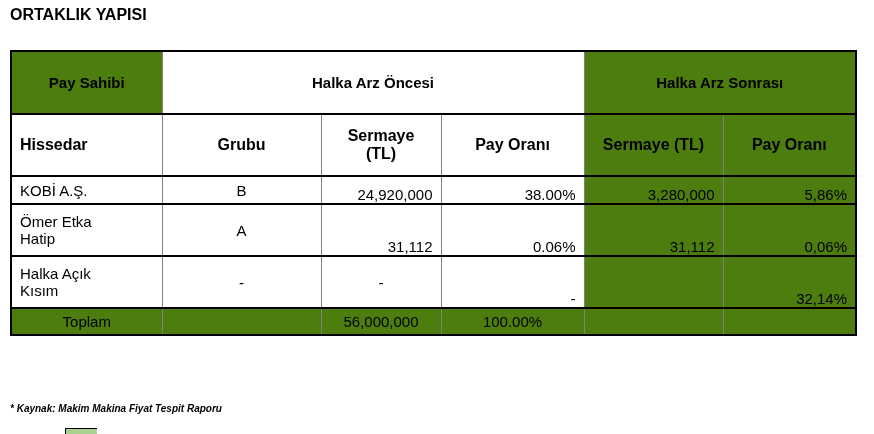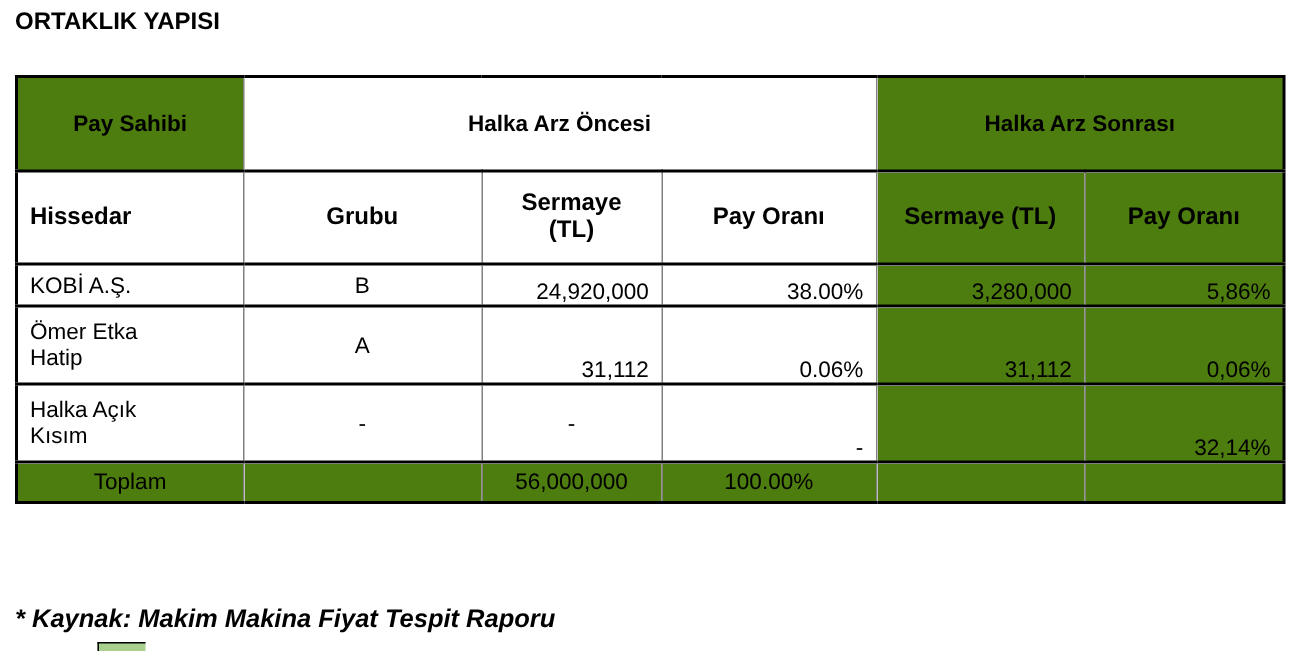--- a/index.html
+++ b/index.html
@@ -55,21 +55,21 @@
   .r-tall td { height: 50px; }
   .name-cell { text-align: left; vertical-align: middle; white-space: pre-line; }
   .grubu-cell { text-align: center; vertical-align: middle; }
   .num-cell { text-align: right; vertical-align: bottom; padding-bottom: 3px; }
   .center-cell { text-align: center; vertical-align: middle; }
   .total-row td { height: 25px; font-weight: normal; vertical-align: middle; text-align: center; }
   .footnote {
     position: absolute;
     left: 10px;
     top: 403px;
-    font-size: 17px;
+    font-size: 10px;
     font-weight: bold;
     font-style: italic;
   }
   .next-table-sliver {
     position: absolute;
     left: 65px;
     top: 428px;
     width: 31px;
     height: 6px;
     background: #a9d08e;

